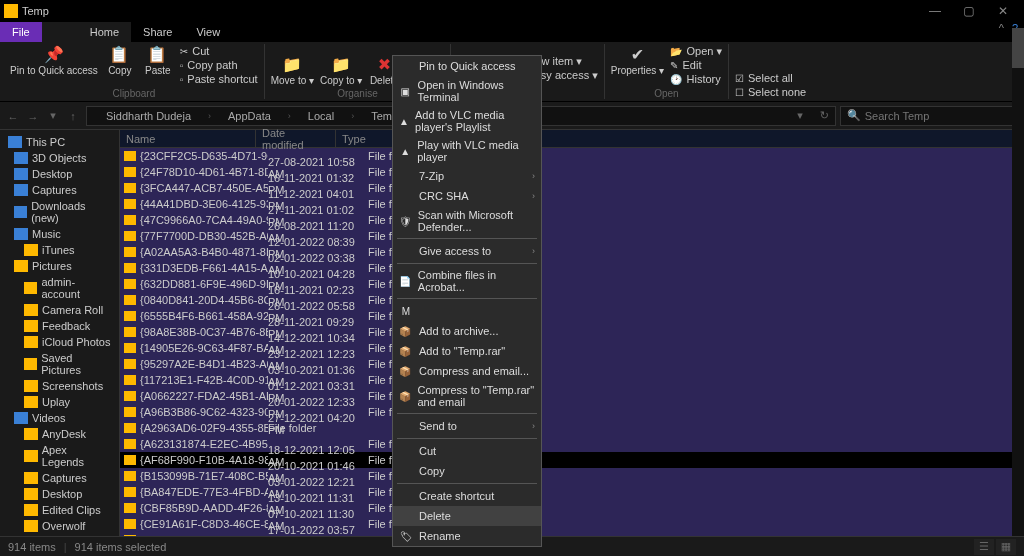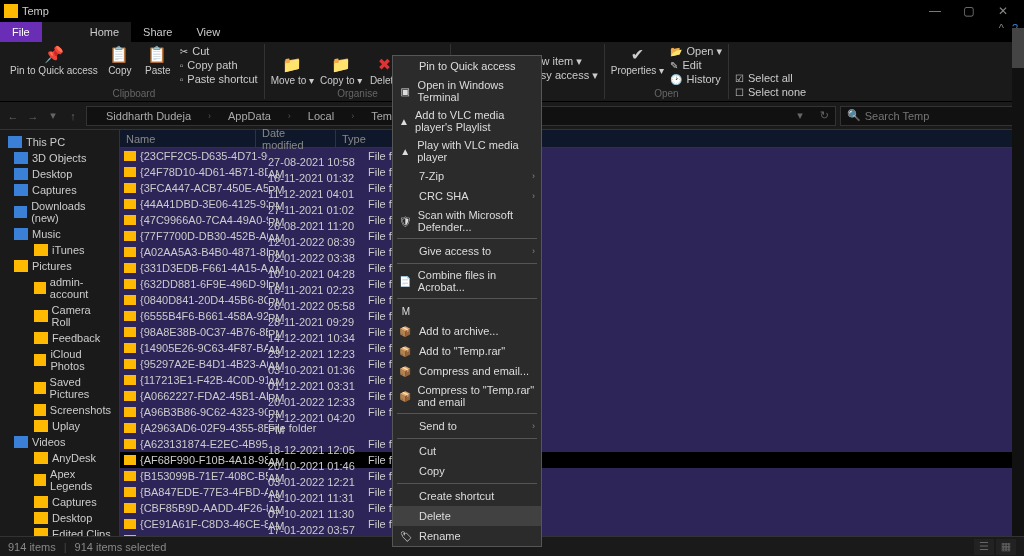--- a/index.html
+++ b/index.html
@@ -31,21 +31,21 @@
   .nav .crumb { flex:1; height:20px; background:#111; border:1px solid #333; display:flex; align-items:center; padding:0 6px; gap:4px; }
   .nav .crumb span { color:#aaa;margin-left:13px; }
   .nav .crumb .sep { color:#555; font-size:9px; }
   .nav .search { width:180px; height:20px; background:#111; border:1px solid #333; display:flex; align-items:center; padding:0 6px; color:#666; gap:4px; }
   .nav .search input { background:transparent; border:none; color:#ccc; outline:none; width:100%; }
   
   .main { display:flex; height:468px; }
   .sidebar { width:120px; background:#1a1a1a; border-right:1px solid #333; overflow:hidden; padding:4px 0; }
   .sbitem { display:flex; align-items:center; gap:4px; padding:2px 8px; color:#ccc; font-size:11px; }
   .sbitem.indent { padding-left:14px; }
-  .sbitem.indent2 { padding-left:34px; }
+  .sbitem.indent2 { padding-left:24px; }
   .sbitem .ico { width:14px; height:12px; display:inline-block; background:#3a80d6; }
   .sbitem .ico.yel { background:#ffb900; }
   .content { flex:1; background:#000; position:relative; }
   .cols { display:flex; background:#0f172a; border-bottom:1px solid #333; height:18px; }
   .cols div { padding:0 6px; border-right:1px solid #333; display:flex; align-items:center; color:#888; font-size:11px; }
   .cols .cname { width:136px; } .cols .cdate { width:80px; } .cols .ctype { width:60px; }
   .filelist { height:450px; overflow:hidden; }
   .frow { display:flex; align-items:center; height:16px; padding:0 4px; font-size:10px; }
   .frow.sel { background:#2d2557; }
   .frow .fico { width:12px; height:10px; background:#ffb900; margin-right:4px; }

